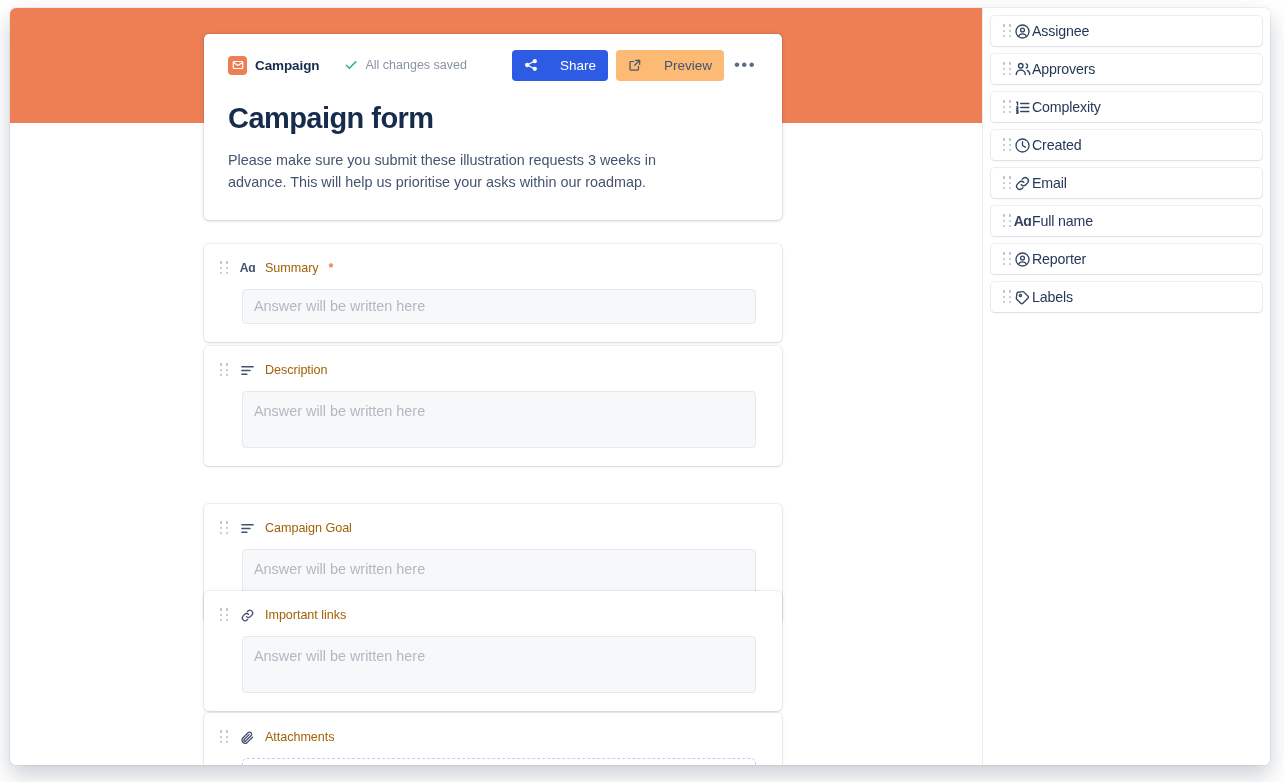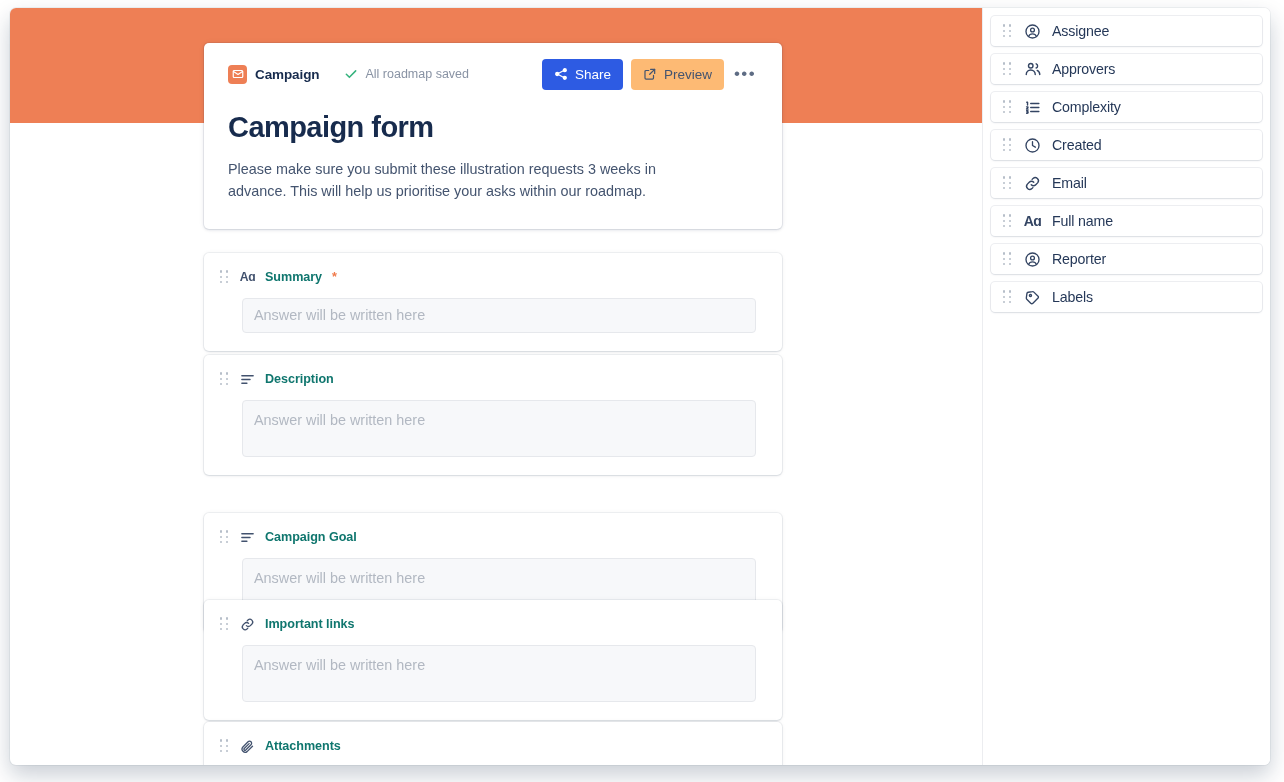--- a/index.html
+++ b/index.html
@@ -36,21 +36,21 @@
     top: 0;
     width: 972px;
     height: 115px;
     background: #ee7f55;
   }
 
   
   #form-canvas {
     position: absolute;
     left: 0;
-    top: 17px;
+    top: 8px;
     width: 972px;
     height: 757px;
     overflow: hidden;
   }
 
   
   .form-header-card {
     position: absolute;
     left: 194px;
     top: 18px;
@@ -110,21 +110,21 @@
 
   .hdr-right {
     display: flex;
     align-items: center;
     gap: 8px;
     flex: none;
   }
   .btn {
     display: inline-flex;
     align-items: center;
-    gap: 7px;
+    gap: 22px;
     border: none;
     border-radius: 4px;
     font-family: inherit;
     font-size: 13.5px;
     font-weight: 500;
     height: 31px;
     padding: 0 12px;
     cursor: pointer;
     white-space: nowrap;
   }
@@ -204,22 +204,22 @@
   .field-ico {
     flex: none;
     display: flex;
     align-items: center;
     justify-content: center;
     width: 17px;
     color: #42526e;
   }
   .field-label {
     font-size: 12.6px;
-    font-weight: 700;
-    color: #0f766e;
+    font-weight: 400;
+    color: #a16207;
     letter-spacing: -0.05px;
     white-space: nowrap;
   }
   .req-star {
     color: #f07a4b;
     font-size: 12.6px;
     font-weight: 700;
     margin-left: 1px;
   }
   .aa-glyph {
@@ -266,21 +266,20 @@
     height: 757px;
     background: #ffffff;
     border-left: 1px solid #ecedf0;
     box-sizing: border-box;
     padding: 0 8px;
     overflow: hidden;
   }
   .lib-item {
     display: flex;
     align-items: center;
-    gap: 10px;
     height: 30px;
     margin-top: 8px;
     padding: 0 10px;
     background: #ffffff;
     border-radius: 4px;
     box-shadow: 0 0 0 1px rgba(9,30,66,0.07), 0 1px 2px rgba(9,30,66,0.09);
     box-sizing: border-box;
     cursor: grab;
   }
   .lib-item:first-child { margin-top: 8px; }
@@ -331,21 +330,21 @@
             </span>
             <span class="campaign-name">Campaign</span>
           </div>
 
           <div class="saved-state">
             <span>
               <svg width="14" height="14" viewBox="0 0 24 24" fill="none" stroke="#36b37e" stroke-width="2.6" stroke-linecap="round" stroke-linejoin="round">
                 <path d="M4 12.5l5.2 5.2L20 6.6"></path>
               </svg>
             </span>
-            <span class="saved-text">All roadmap saved</span>
+            <span class="saved-text">All changes saved</span>
           </div>
 
         </div>
 
         <div class="hdr-right">
 
           <button class="btn btn-share">
             <span>
               <svg width="14" height="14" viewBox="0 0 24 24" fill="none" stroke="#ffffff" stroke-width="2.1" stroke-linecap="round" stroke-linejoin="round">
                 <circle cx="18.5" cy="5.5" r="2.6" fill="#ffffff"></circle>

